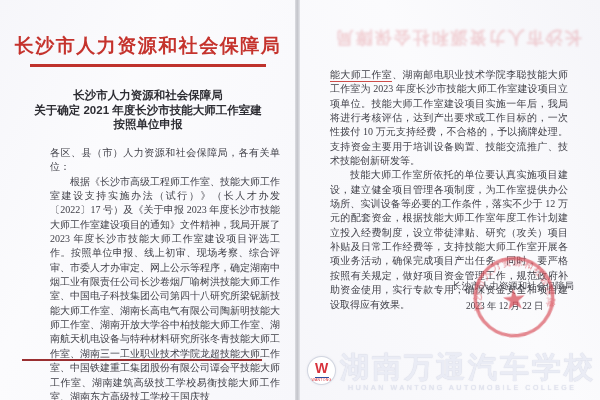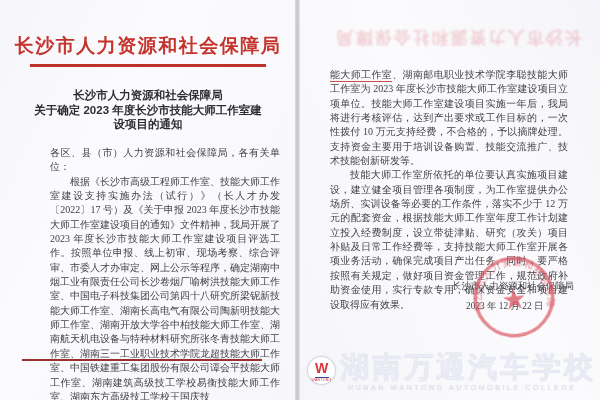--- a/index.html
+++ b/index.html
@@ -70,22 +70,22 @@
 <body>
 
 <div class="scan">
 
   <div class="page page-left">
     <div class="letterhead">长沙市人力资源和社会保障局</div>
     <div class="red-rule"></div>
 
     <div class="doc-title">
       <div>长沙市人力资源和社会保障局</div>
-      <div>关于确定 2023 年度长沙市技能大师工作室建</div>
-      <div>设项目的通知</div>
+      <div>关于确定 2021 年度长沙市技能大师工作室建</div>
+      <div>按照单位申报</div>
     </div>
 
     <div class="bodytext body1">
       <p>各区、县（市）人力资源和社会保障局，各有关单位：</p>
       <p class="ind"><span>根据《长沙市高级工程师工作室、技能大师工作室建设支持实施办法（试行）》（长人才办发〔2022〕17 号）及《关于申报 2023 年度长沙市技能大师工作室建设项目的通知》文件精神，我局开展了 2023 年度长沙市技能大师工作室建设项目评选工作。按照单位申报、线上初审、现场考察、综合评审、市委人才办审定、网上公示等程序，确定湖南中烟工业有限责任公司长沙卷烟厂喻树洪技能大师工作室、中国电子科技集团公司第四十八研究所梁铌新技能大师工作室、湖南长高电气有限公司陶新明技能大师工作室、湖南开放大学谷中柏技能大师工作室、湖南航天机电设备与特种材料研究所张冬青技能大师工作室、湖南三一工业职业技术学院龙超技能大师工作室、中国铁建重工集团股份有限公司谭会平技能大师工作室、湖南建筑高级技工学校易衡技能大师工作室、</span><span class="u-red">湖南东方高级技工学校王国庆技</span></p>
     </div>
 
     <div class="rule-bottom"></div>
   </div>
 

